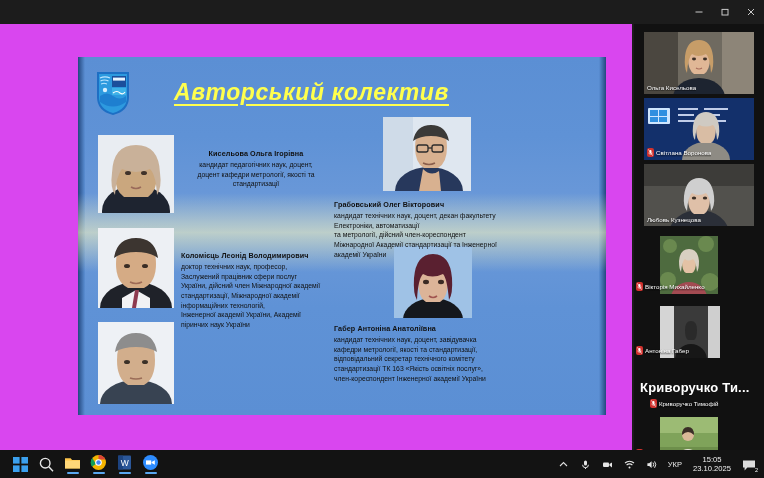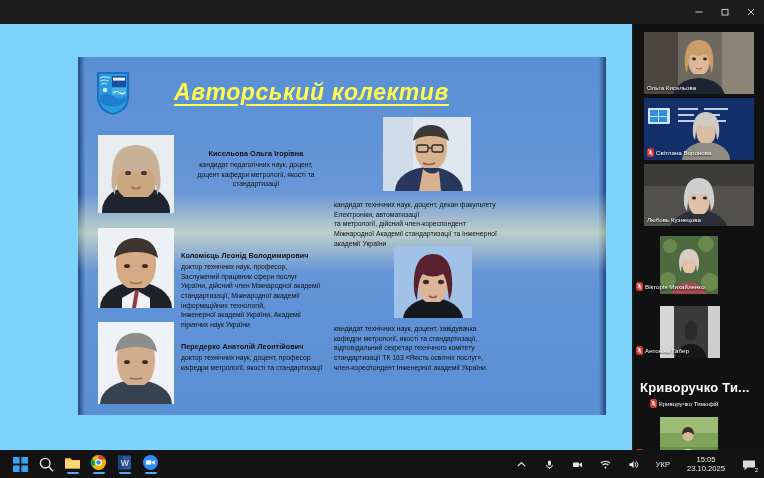--- a/index.html
+++ b/index.html
@@ -18,21 +18,21 @@
   }
   .winbtn {
     width: 26px; height: 22px; display: flex; align-items: center; justify-content: center;
     color: #c9c9c9; font-size: 10px; line-height: 1;
   }
   .winbtn svg { display: block; }
 
   
   .stage {
     position: absolute; left: 0; top: 24px; width: 632px; height: 426px;
-    background: #7dd3fc;
+    background: #d946ef;
   }
 
   
   .slide {
     position: absolute; left: 78px; top: 33px; width: 528px; height: 358px;
     background: linear-gradient(180deg,#5b8fd4 0%, #5f92d6 22%, #6d9ad9 46%, #5f92d6 70%, #5b8fd4 100%);
     overflow: hidden;
   }
   .slide-glow {
     position: absolute; left: 0; top: 38%; width: 100%; height: 22%;
@@ -88,21 +88,21 @@
     letter-spacing: .2px;
   }
 
   
   .taskbar {
     position: absolute; left: 0; bottom: 0; width: 764px; height: 28px;
     background: #131313; display: flex; align-items: center;
   }
   .tb-left { display: flex; align-items: center; gap: 9px; padding-left: 12px; }
   .tb-ico { width: 17px; height: 17px; position: relative; display:block; }
-  .tb-right { margin-left: auto; display: flex; align-items: center; gap: 17px; padding-right: 8px; }
+  .tb-right { margin-left: auto; display: flex; align-items: center; gap: 11px; padding-right: 8px; }
   .tray-ico { width: 11px; height: 11px; display:block; color:#e4e4e4; }
   .lang { color: #e8e8e8; font-size: 7.5px; }
   .clock { color: #f0f0f0; font-size: 7.6px; line-height: 1.25; text-align: center; }
   .notif { position: relative; width: 14px; height: 13px; }
   .notif-badge {
     position: absolute; right: -2px; bottom: -2px; font-size: 5.5px; color: #fff;
   }
   .run-dot { width: 12px; height: 2px; background:#5aa7f0; border-radius:1px; margin: 1px auto 0; }
 </style>
 </head>
@@ -224,34 +224,31 @@
       <div class="bio" style="left:103px; top:182px; width:165px;margin-top:12px;">
         <div class="nm">Коломієць Леонід Володимирович</div>
         <div class="dsc" style="white-space:pre-line">доктор технічних наук, професор,
 Заслужений працівник сфери послуг
 України, дійсний член Міжнародної академії
 стандартизації, Міжнародної академії
 інформаційних технологій,
 Інженерної академії України, Академії
 піринчих наук України</div>
       </div>
-      <div class="bio" style="left:103px; top:285px; width:165px;">
-        <div class="nm">Передерко Анатолій Леонтійович</div>
-        <div class="dsc" style="white-space:pre-line">доктор технічних наук, доцент, професор
-кафедри метрології, якості та стандартизації</div>
-      </div>
 
       <div class="bio" style="left:256px; top:143px; width:245px;">
+        <div class="nm">Грабовський Олег Вікторович</div>
         <div class="dsc" style="white-space:pre-line">кандидат технічних наук, доцент, декан факультету
 Електроніки, автоматизації
 та метрології, дійсний член-кореспондент
 Міжнародної Академії стандартизації та Інженерної
 академії України</div>
       </div>
       <div class="bio" style="left:256px; top:267px; width:250px;">
+        <div class="nm">Габер Антоніна Анатоліївна</div>
         <div class="dsc" style="white-space:pre-line">кандидат технічних наук, доцент, завідувачка
 кафедри метрології, якості та стандартизації,
 відповідальний секретар технічного комітету
 стандартизації ТК 163 «Якість освітніх послуг»,
 член-кореспондент Інженерної академії України</div>
       </div>
     </div>
   </div>
 
   <div class="rail">

